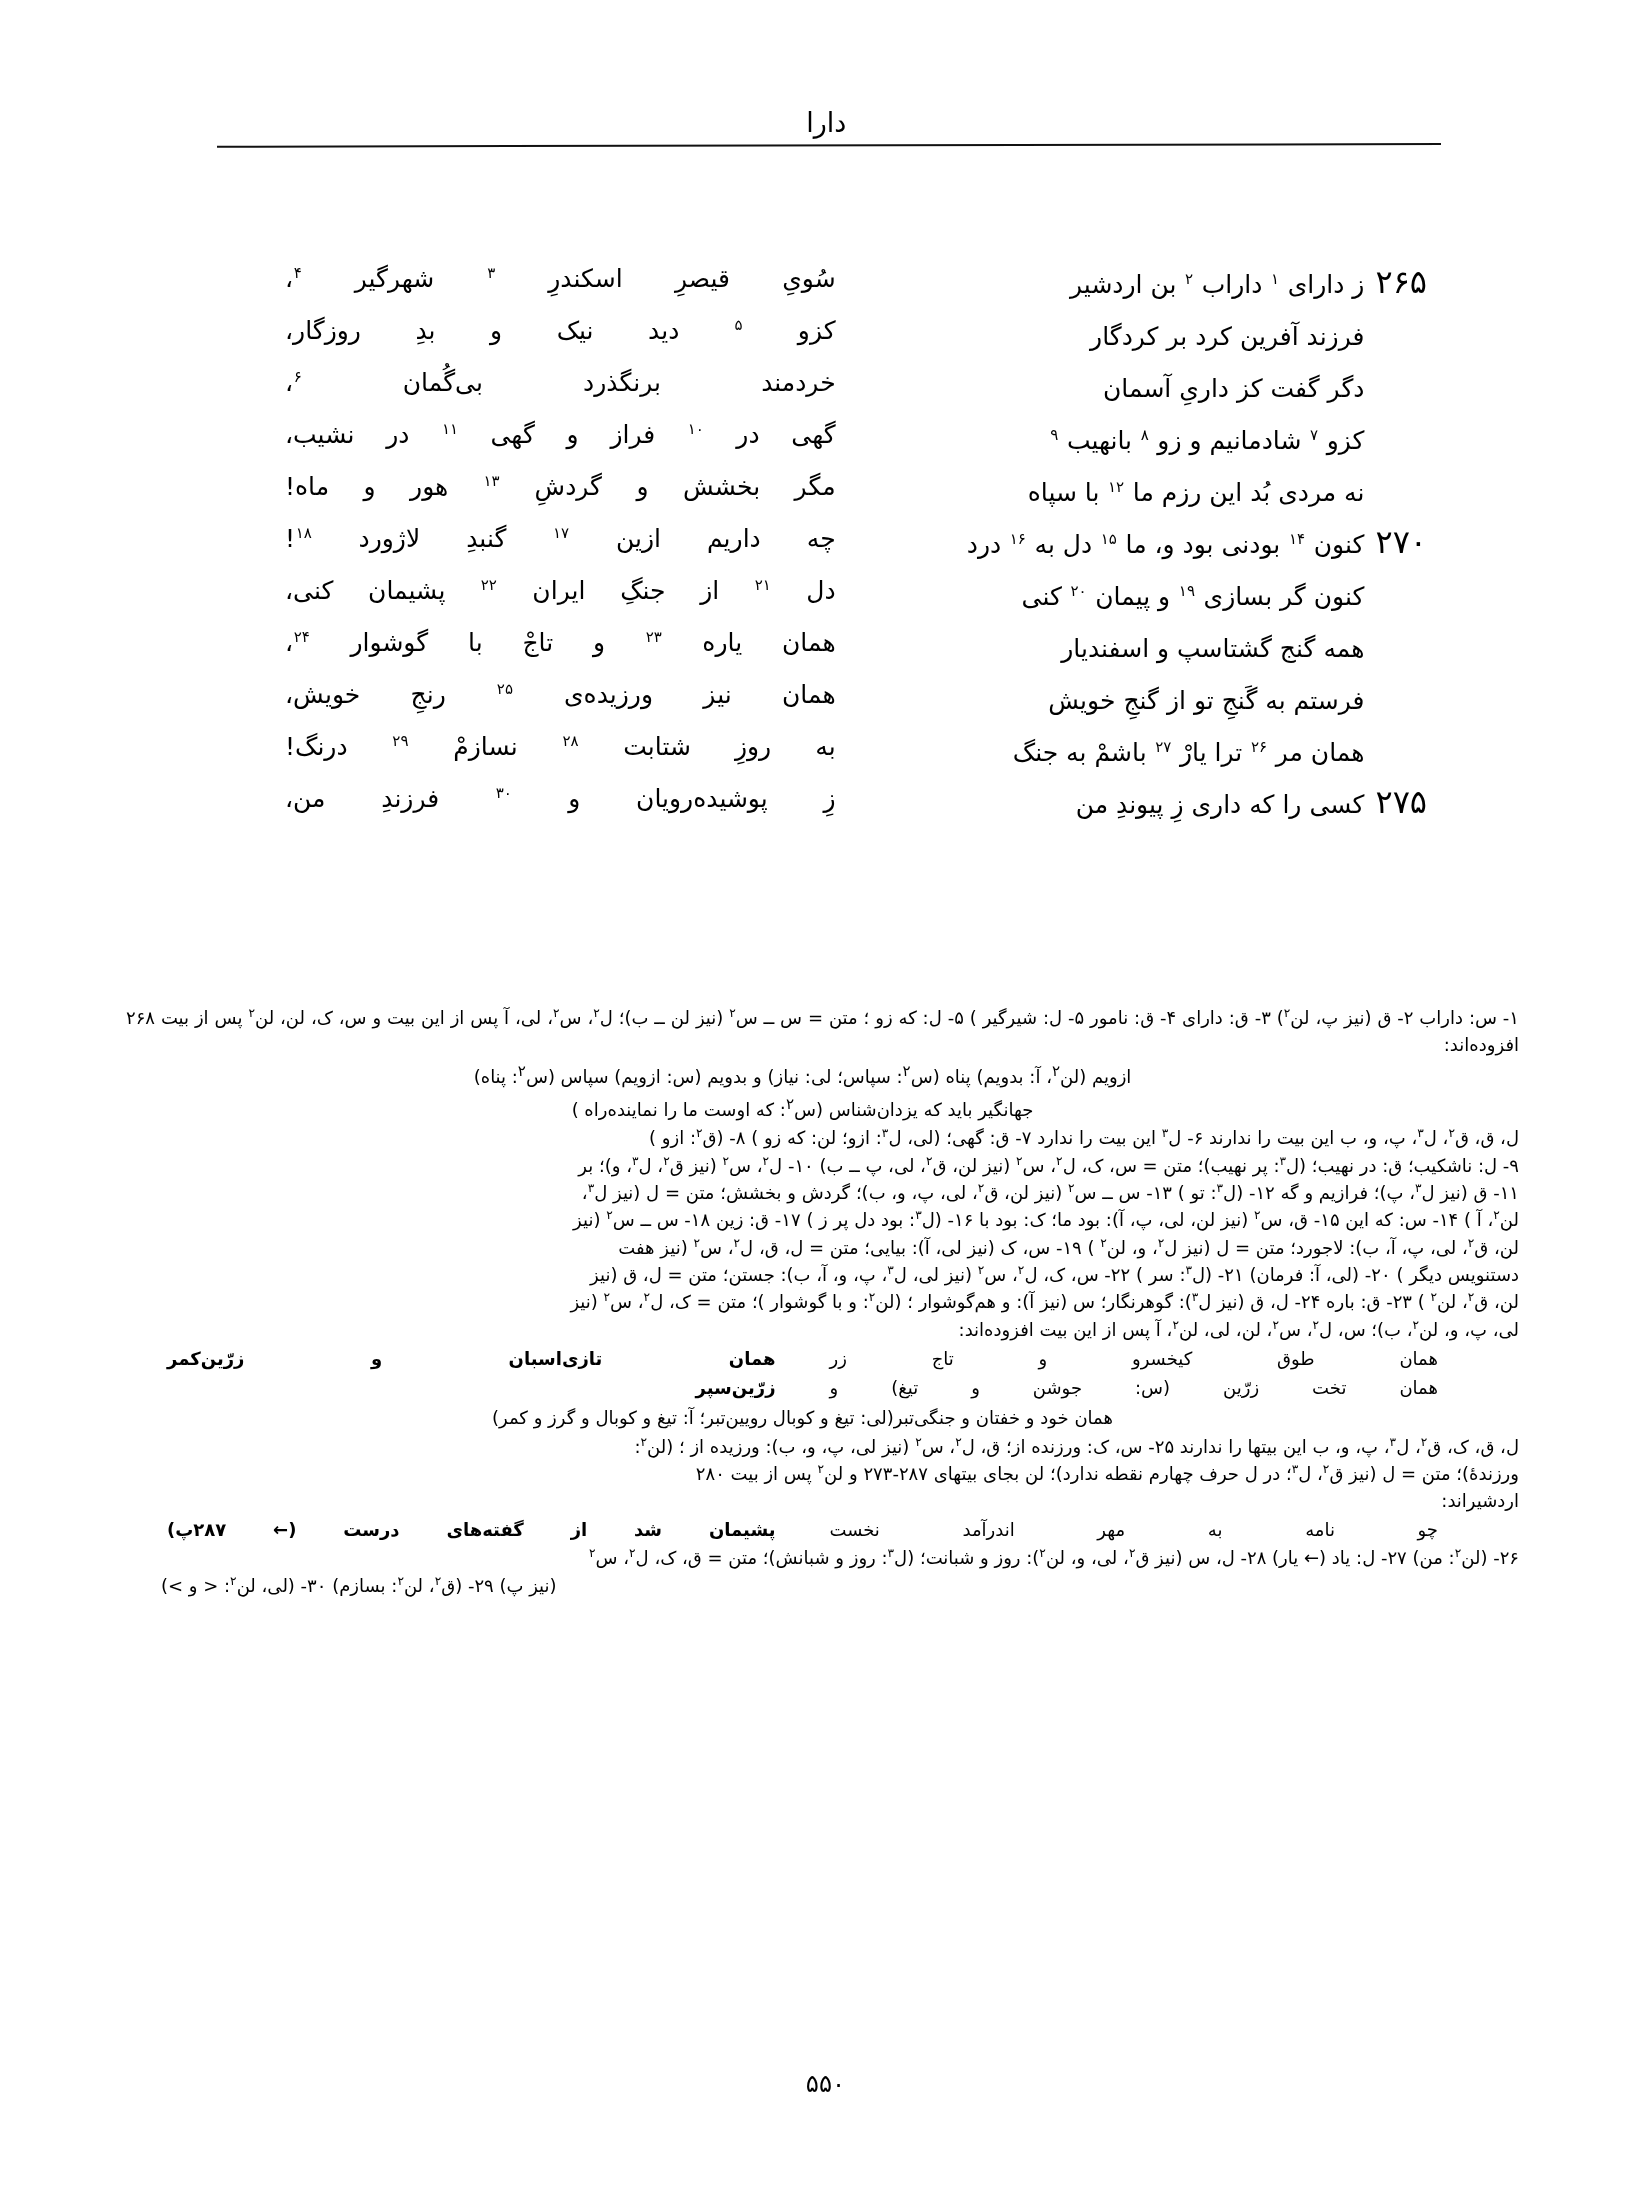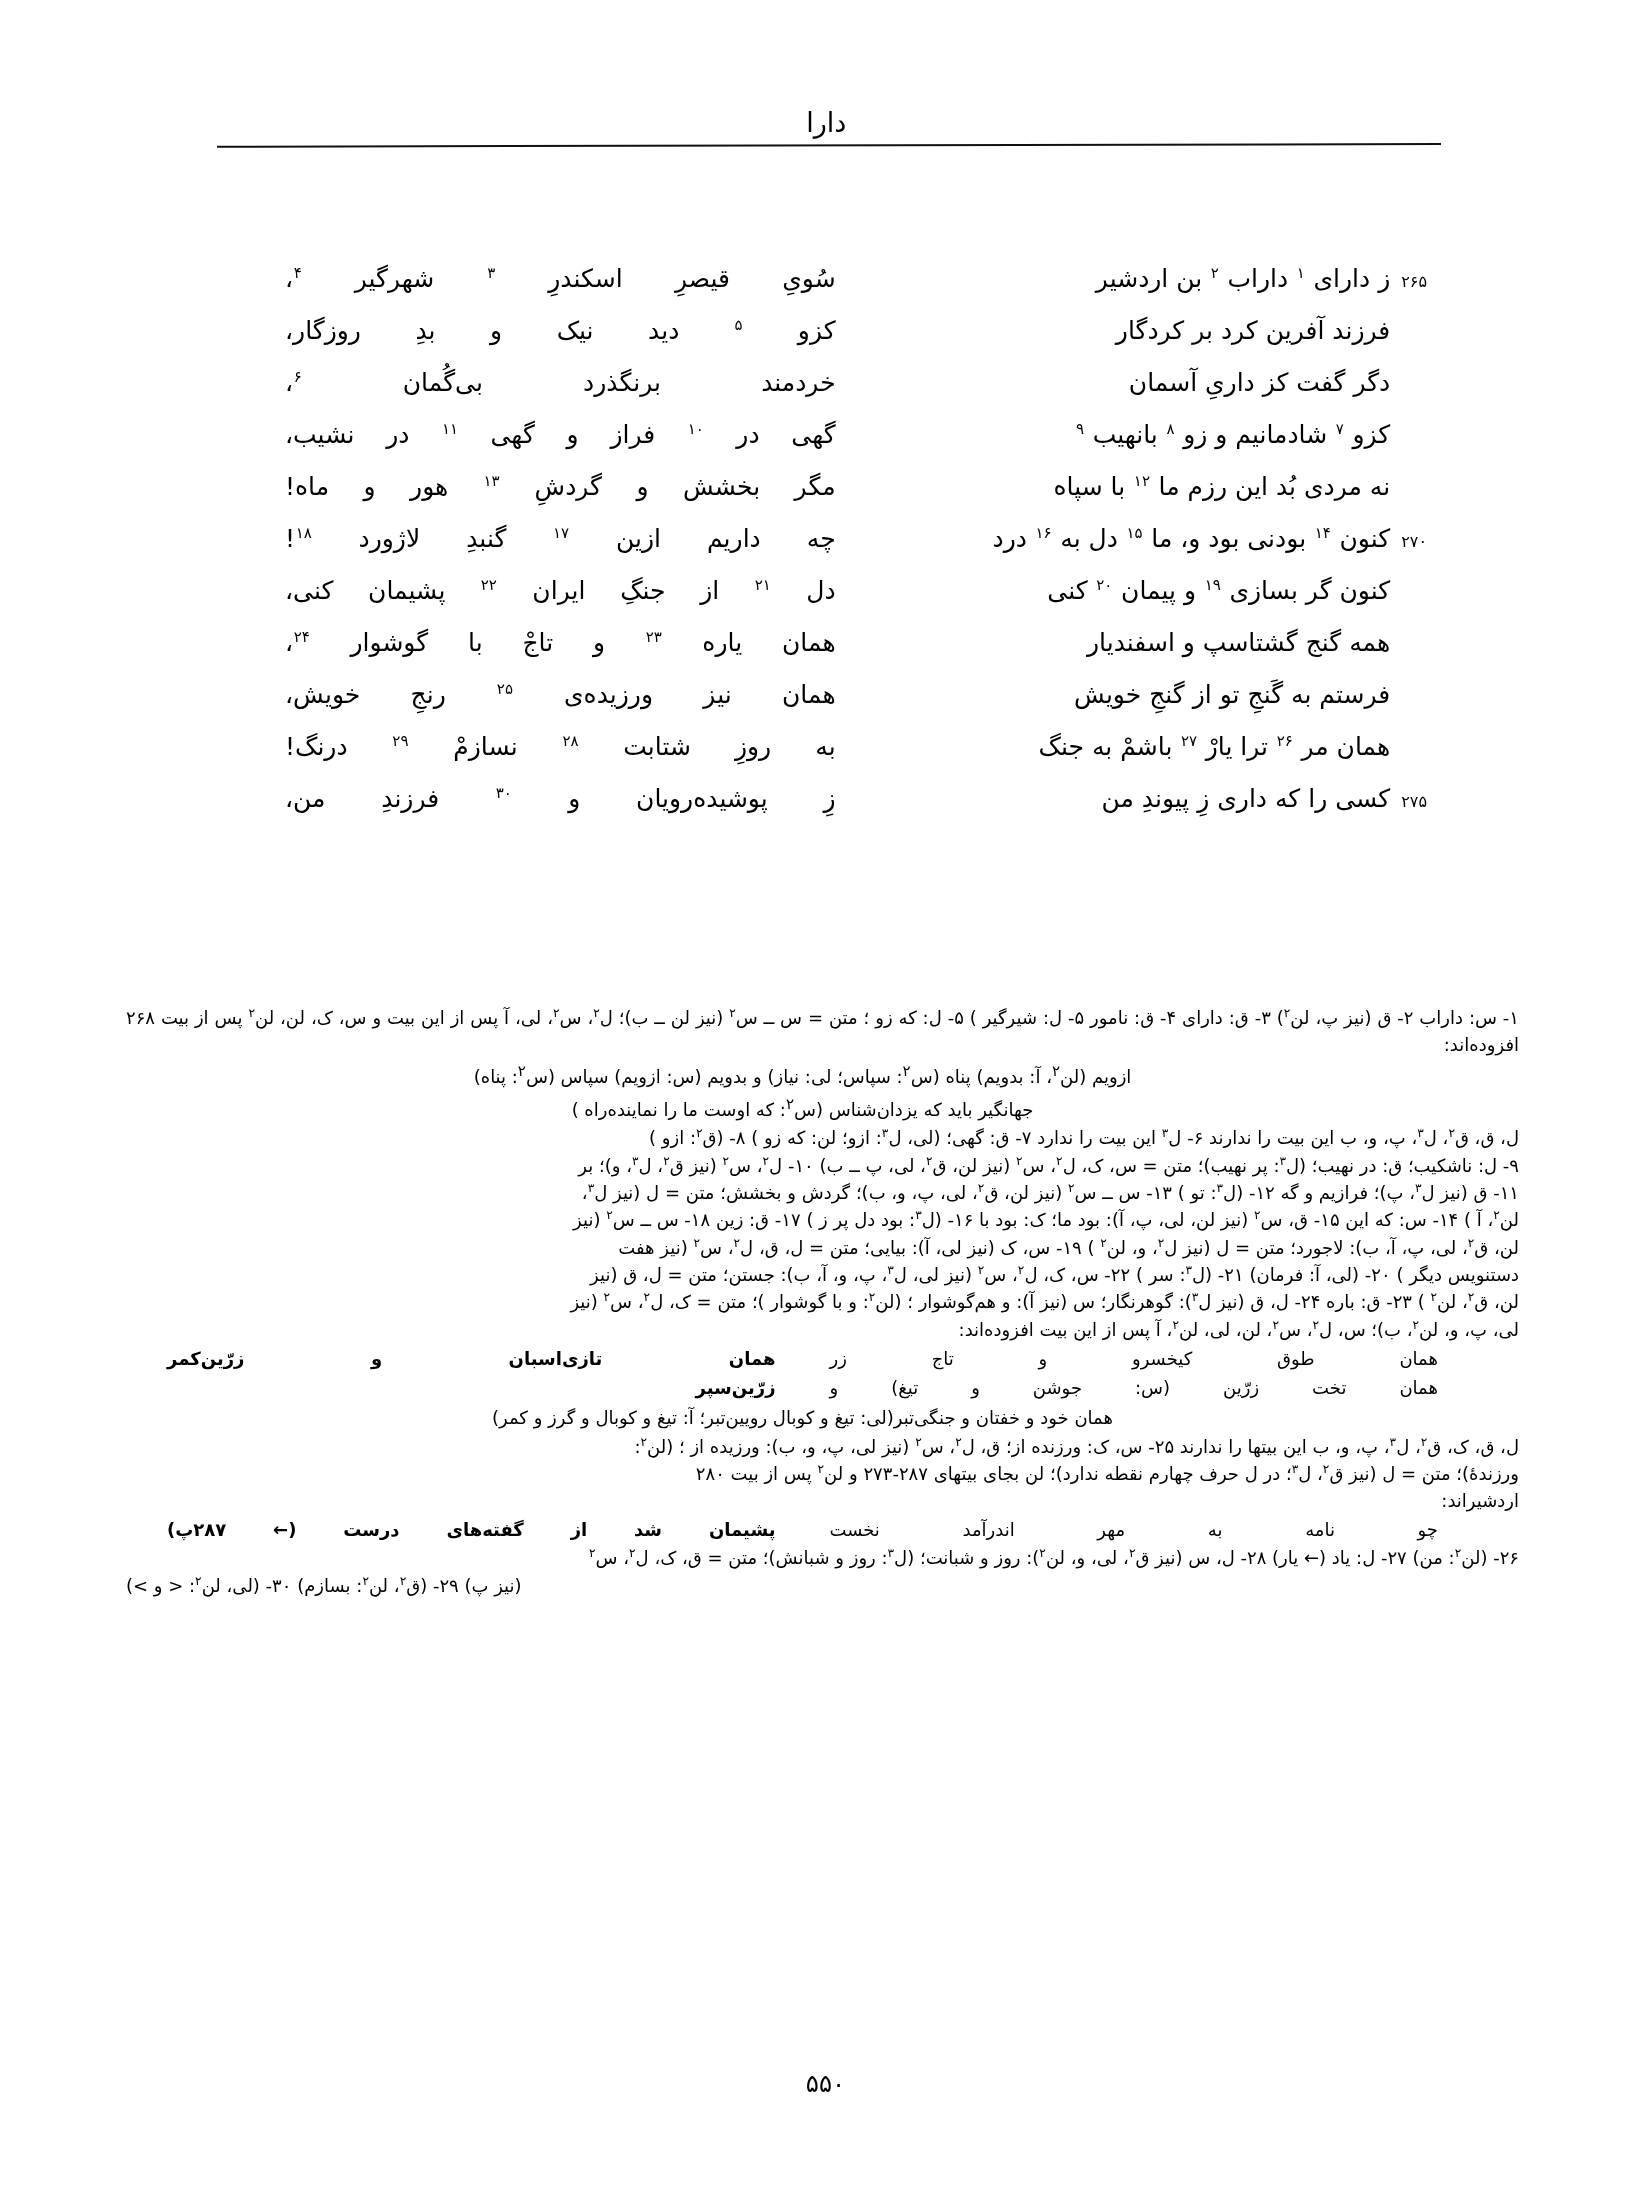--- a/index.html
+++ b/index.html
@@ -79,21 +79,21 @@
     text-align: justify;
     text-align-last: justify;
     padding-right: 20.4px;
     box-sizing: border-box;
   }
   .hemistich .seg {
     display: inline-block;
   }
   .bnum {
     display: inline-block;
-    font-size: 16px;
+    font-size: 32px;
     margin-left: 11px;
   }
   .bnum.blank {
     visibility: hidden;
   }
   sup.nt {
     font-size: 15px;
     vertical-align: super;
     line-height: 0;
     margin: 0 0.7px;
@@ -110,20 +110,21 @@
     line-height: 1.52;
     text-align: justify;
   }
   .app-para {
     margin: 0 0 0 0;
     text-align: justify;
     text-align-last: right;
   }
   .app-para.end {
     text-align-last: left;
+    margin-left: 35px;
   }
   .app-para sup {
     font-size: 12.2px;
     vertical-align: super;
     line-height: 0;
   }
   .ins-verse {
     display: flex;
     flex-direction: row;
     direction: rtl;

